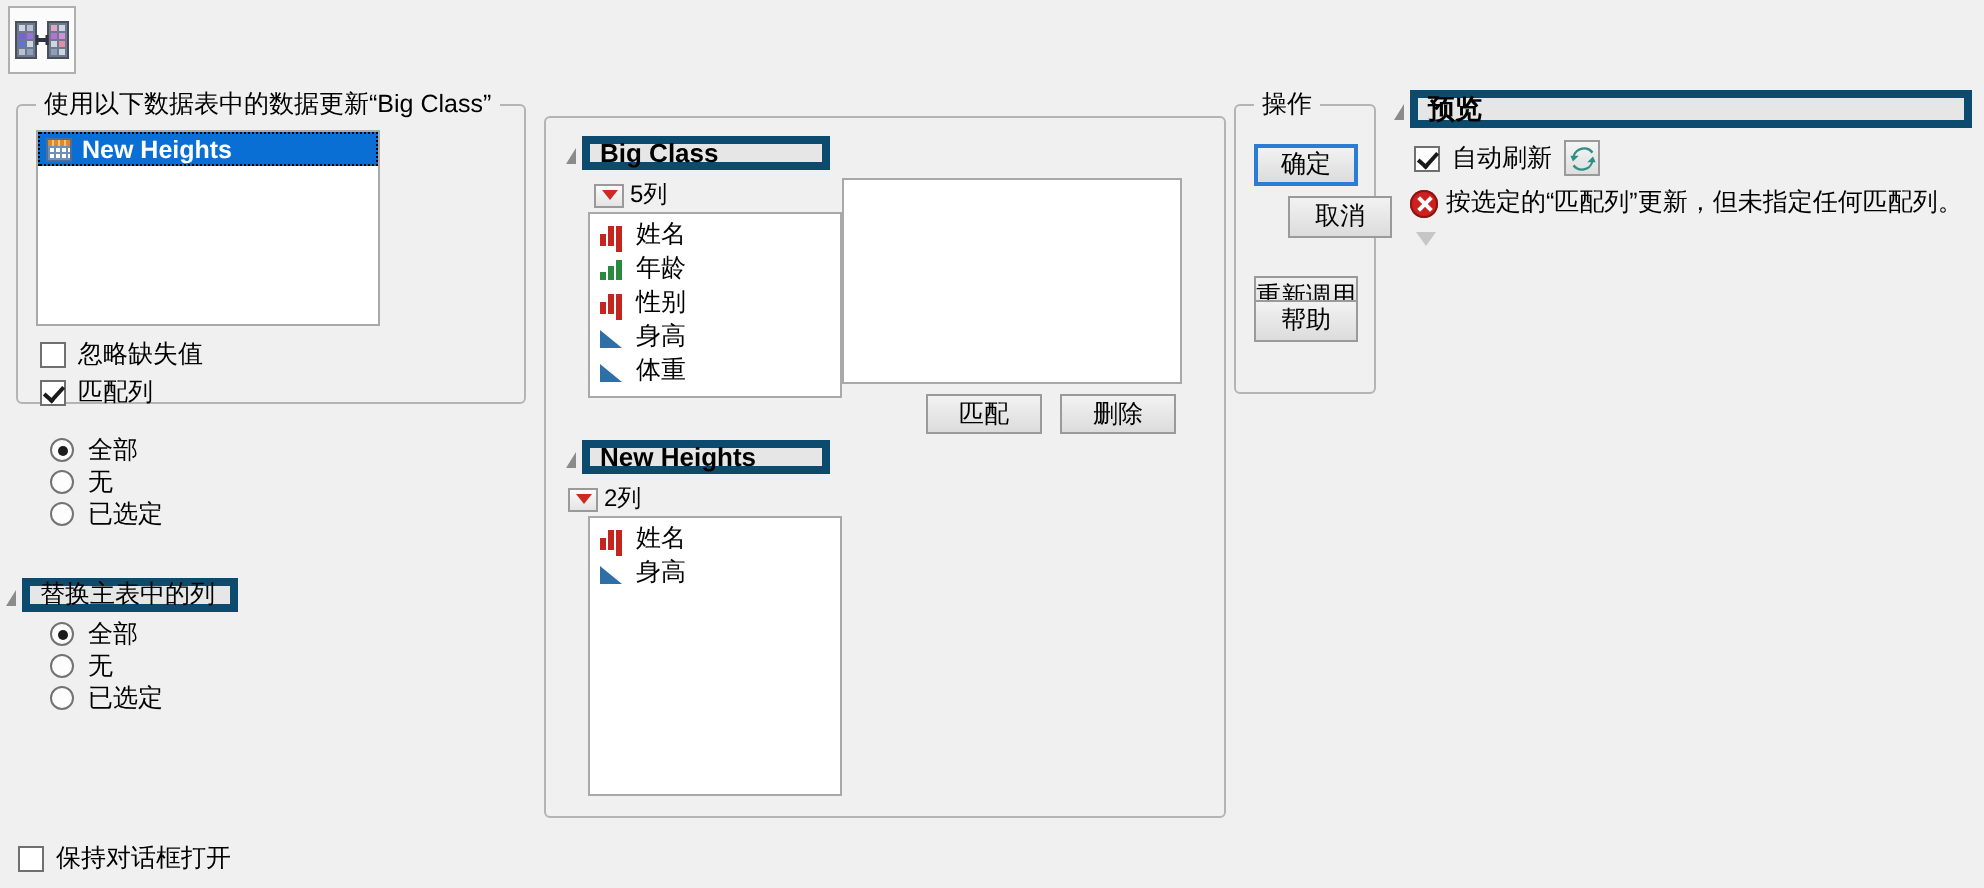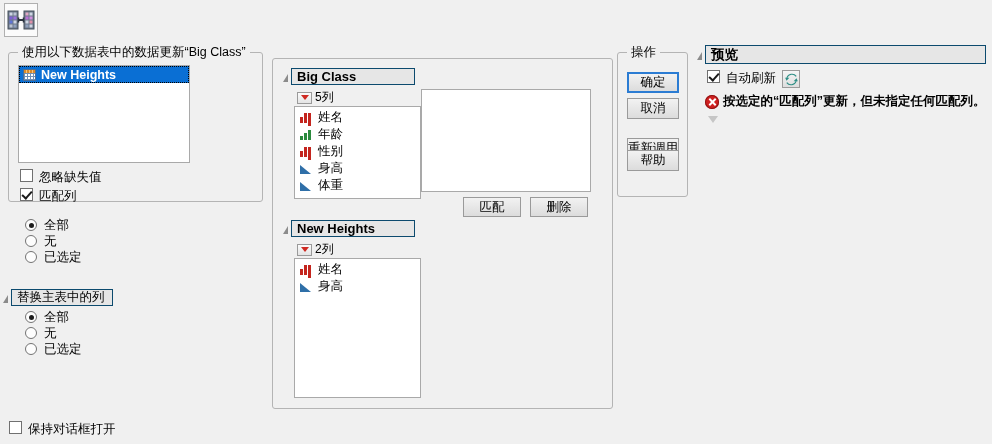--- a/index.html
+++ b/index.html
@@ -101,20 +101,21 @@
     content: "";
     position: absolute;
     left: 0; right: 0; top: 0;
     height: 3px;
     background: repeating-linear-gradient(to right, #d98b2a 0 2px, #f6c27a 2px 3px);
   }
 
   
   .cb-row {
     display: flex;
+    align-items: center;
     font-size: 12.5px;
     white-space: nowrap;
   }
   .checkbox {
     width: 13px; height: 13px;
     border: 1px solid #707070;
     background: #fff;
     box-sizing: border-box;
     margin-right: 6px;
     flex: none;
@@ -167,21 +168,21 @@
     transform: translateY(1px);
   }
 
   
   .sec-head {
     display: flex;
     align-items: center;
   }
   .sec-head .bar {
     background: #e6e6e6;
-    border: 1px solid #0c4a6e;
+    border: 4px solid #0c4a6e;
     box-sizing: border-box;
     height: 17px;
     display: flex;
     align-items: center;
     padding: 0 7px 0 5px;
     font-size: 12.5px;
   }
   .sec-head .bar.bold {
     font-weight: bold;
     font-size: 13px;
@@ -430,21 +431,21 @@
     <div class="btn" style="width:58px;height:20px;">
       <span>删除</span>
     </div>
   </div>
 
   <div class="sec-head" style="position:absolute; left:10px; top:161px;">
     <span class="disc-tri"></span>
     <span class="bar bold" style="width:124px;">New Heights</span>
   </div>
 
-  <div style="position:absolute; left:24px; top:182px; display:flex; align-items:center;">
+  <div style="position:absolute; left:11px; top:182px; display:flex; align-items:center;">
     <span class="redtri-box">
         <span class="redtri"></span>
       </span>
     <span style="font-size:12px;">2列</span>
   </div>
 
   <div class="listbox" style="position:absolute; left:21px; top:199px; width:127px; height:140px; padding-top:2px;">
     <div class="list-item">
       <span class="coltype nominal-red">
           <i></i>
@@ -457,21 +458,21 @@
     </div>
   </div>
 </div>
 
 <div class="groupbox" style="left:617px; top:52px; width:71px; height:145px;">
   <div class="legend">操作</div>
 
   <div class="btn default" style="position:absolute; left:9px; top:19px; width:52px; height:21px;">
     <span>确定</span>
   </div>
-  <div class="btn" style="position:absolute; left:9px; top:45px; width:52px; height:21px;">
+  <div class="btn" style="position:absolute; left:26px; top:45px; width:52px; height:21px;">
     <span>取消</span>
   </div>
   <div class="btn" style="position:absolute; left:9px; top:85px; width:52px; height:21px;">
     <span>重新调用</span>
   </div>
   <div class="btn" style="position:absolute; left:9px; top:97px; width:52px; height:21px;">
     <span>帮助</span>
   </div>
 </div>
 
@@ -485,21 +486,21 @@
     <span class="checkbox checked"></span>
     <span>自动刷新</span>
     <span class="refresh-btn">
       <svg width="13" height="13" viewBox="0 0 14 14">
         <path d="M11.6 4.0 A5.2 5.2 0 0 0 2.6 5.2 L4.7 5.2 L1.6 8.4 L0.2 5.2 L1.5 5.2 A6.4 6.4 0 0 1 12.6 3.1 Z" fill="#2e8f86"></path>
         <path d="M2.4 10.0 A5.2 5.2 0 0 0 11.4 8.8 L9.3 8.8 L12.4 5.6 L13.8 8.8 L12.5 8.8 A6.4 6.4 0 0 1 1.4 10.9 Z" fill="#2e8f86"></path>
       </svg>
     </span>
   </div>
 
-  <div style="display:flex; align-items:center; margin:5px 0 0 8px; font-size:12.5px; white-space:nowrap;font-weight:bold;">
+  <div style="display:flex; align-items:center; margin:5px 0 0 8px; font-size:12.5px; white-space:nowrap;">
     <span class="err-icon"></span>
     <span>按选定的“匹配列”更新，但未指定任何匹配列。</span>
   </div>
 
   <div style="margin:6px 0 0 11px;">
     <span class="small-tri-down" style="display:block;"></span>
   </div>
 </div>
 
 <div class="cb-row" style="position:absolute; left:9px; top:421px;">

